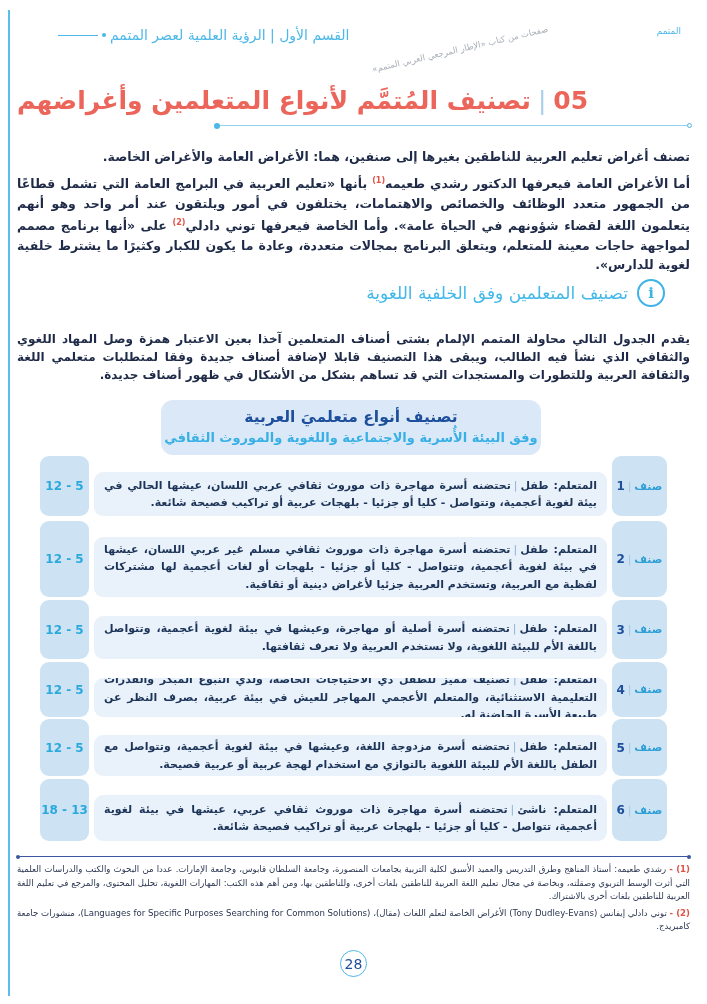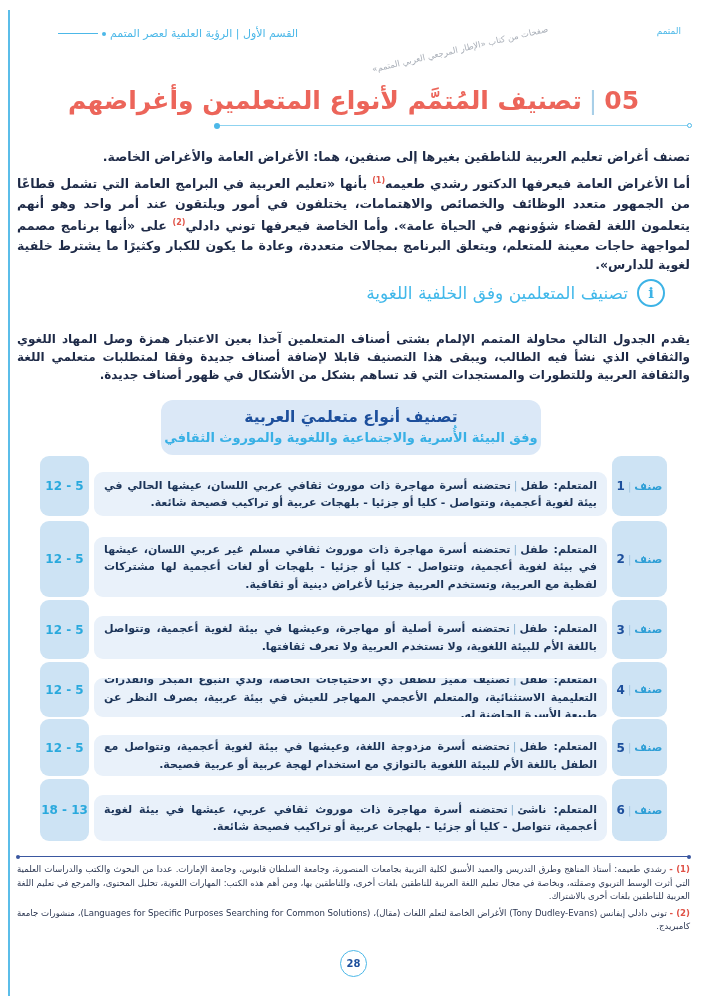--- a/index.html
+++ b/index.html
@@ -9,30 +9,30 @@
     font-family:"DejaVu Sans", sans-serif; direction:rtl;
   }
   .abs { position:absolute; }
 
   
   .side-line { left:8px; top:10px; height:986px; width:2px; background:#5bbde9; }
 
   
   .head-right { top:26px; right:26px; font-size:9px; color:#4cb8e8; }
   .head-left  { top:27px; left:58px; display:flex; align-items:center; gap:4px;
-                direction:ltr; color:#4cb8e8; font-size:11px; }
+                direction:ltr; color:#4cb8e8; font-size:14px; }
   .h-line { width:40px; height:1px; background:#4cb8e8; display:inline-block; }
   .h-dot  { width:4px; height:4px; border-radius:50%; background:#4cb8e8; display:inline-block; }
 
   
   .watermark { top:44px; left:330px; width:260px; transform:rotate(-13deg);
                color:#a9afb8; font-size:8.5px; text-align:center; white-space:nowrap; }
 
   
-  .main-title { top:86px; right:17px; left:17px; text-align:center;
+  .main-title { top:86px; right:17px; left:17px; text-align:left;
                 font-size:25px; color:#ec655a; font-weight:bold; }
   .title-sep { color:#a8cfe8; font-weight:normal; padding:0 7px; }
   .title-underline { top:125px; left:216px; right:17px; height:1px; background:#8fd3f0; }
   .ul-dot-start { position:absolute; left:-2px; top:-2.5px; width:6px; height:6px;
                   border-radius:50%; background:#4cb8e8; }
   .ul-dot-end { position:absolute; right:-2px; top:-2px; width:5px; height:5px;
                 border-radius:50%; background:#fff; border:1px solid #4cb8e8; }
 
   
   .p-body { color:#1e2a47; font-size:12.5px; font-weight:bold; line-height:19.5px;
@@ -85,21 +85,21 @@
   .fn-dot-l { position:absolute; left:-1px; top:-1.5px; width:4px; height:4px;
               border-radius:50%; background:#3a57a0; }
   .footnotes { top:863px; left:17px; right:17px; color:#2a3550; font-size:8.6px;
                line-height:13.5px; text-align:justify; }
   .fn { margin-bottom:3px; }
   .fn-marker { color:#e05348; font-weight:bold; }
 
   
   .page-num { top:950px; left:340px; width:27px; height:27px; border:1.6px solid #4cb8e8;
               border-radius:50%; display:flex; align-items:center; justify-content:center;
-              color:#1d4f9c; font-size:10px; font-weight:bold; }
+              color:#1d4f9c; font-size:14px; font-weight:normal; }
 </style>
 </head>
 <body>
 
 <div class="abs side-line"></div>
 
 <div class="abs head-right">المتمم</div>
 
 <div class="abs head-left">
   <span class="h-line"></span>

